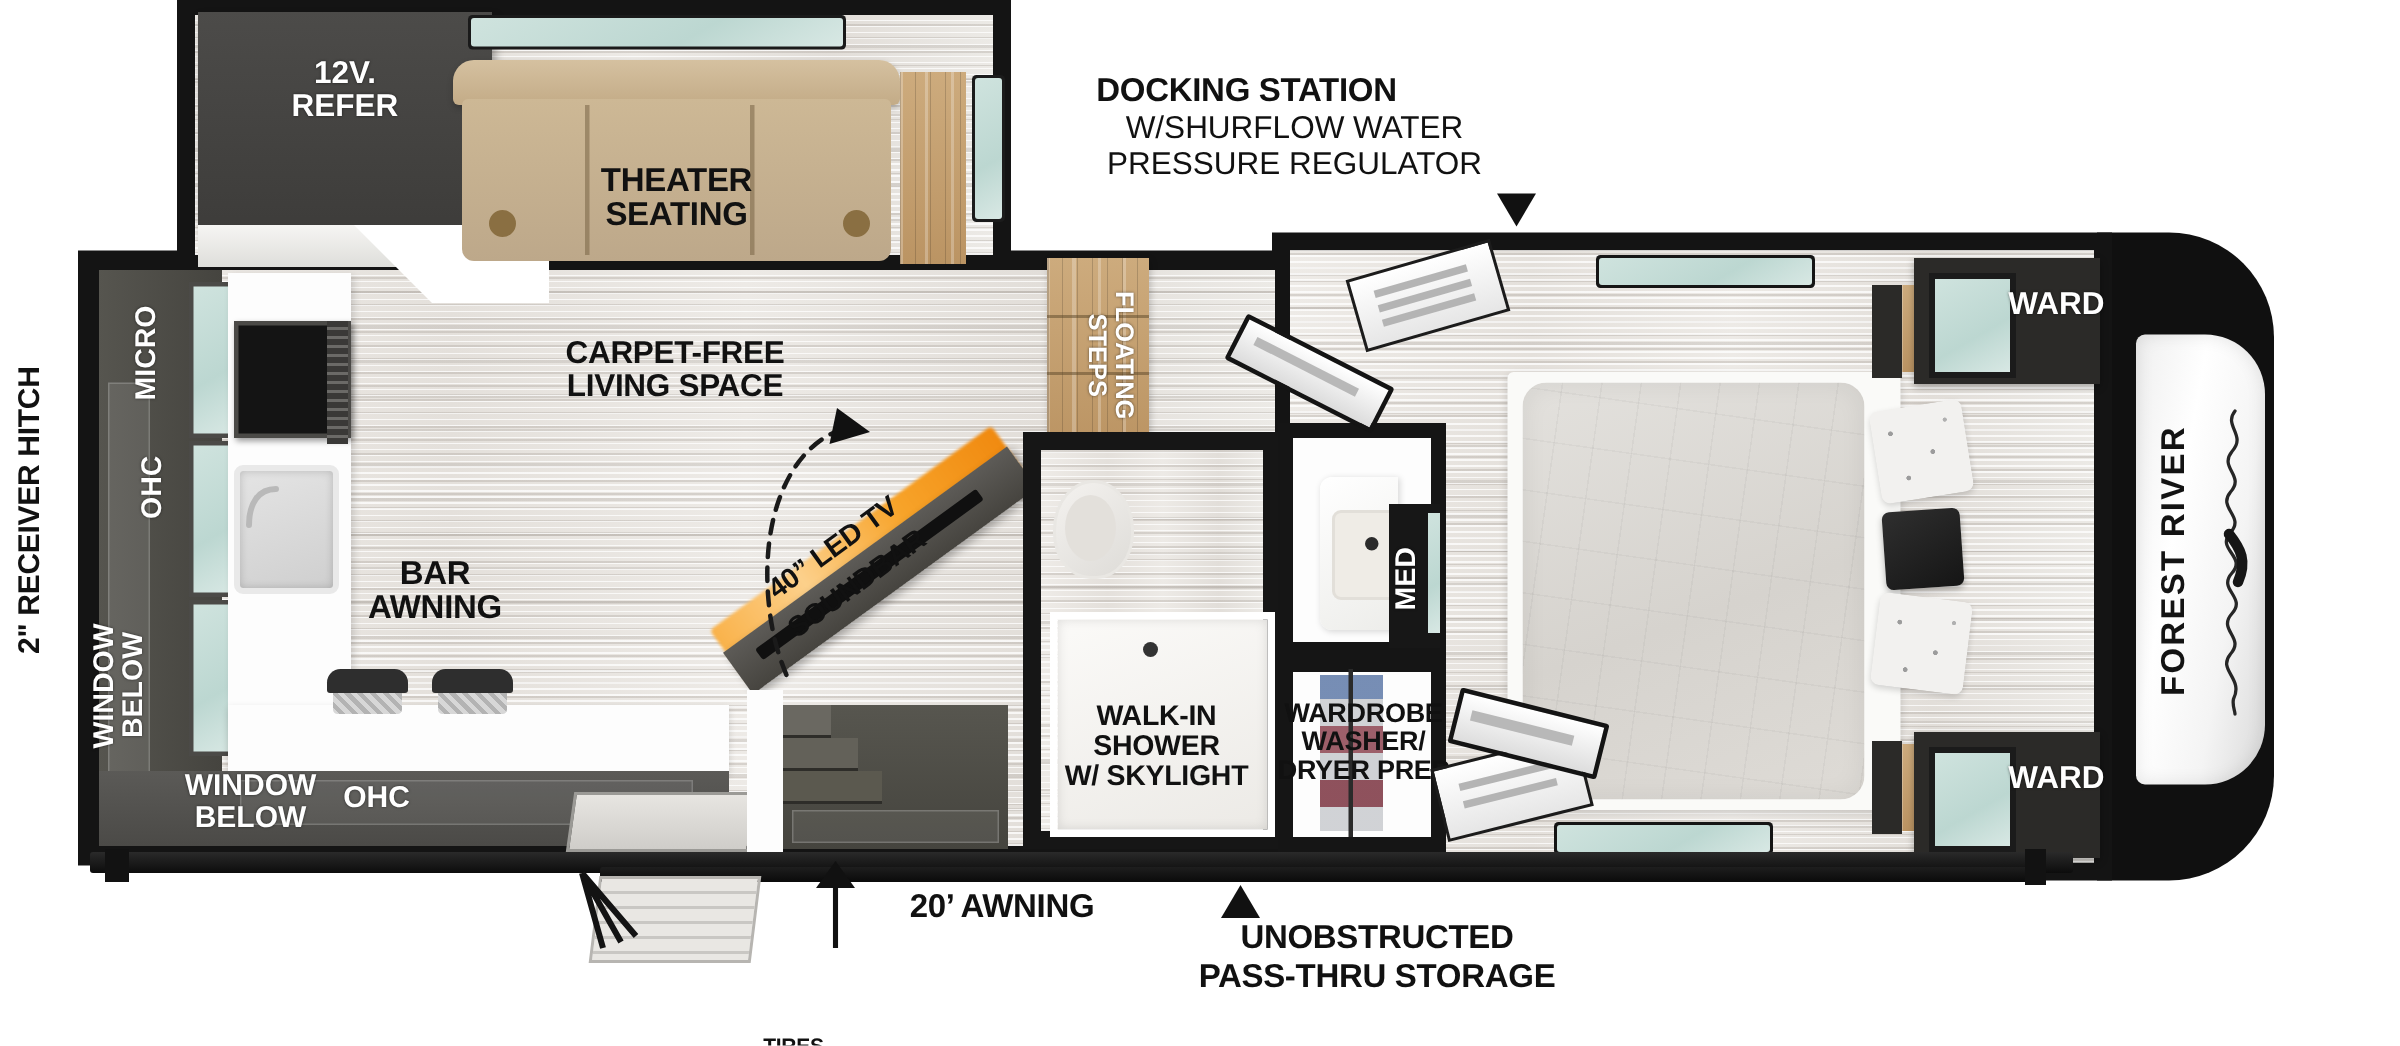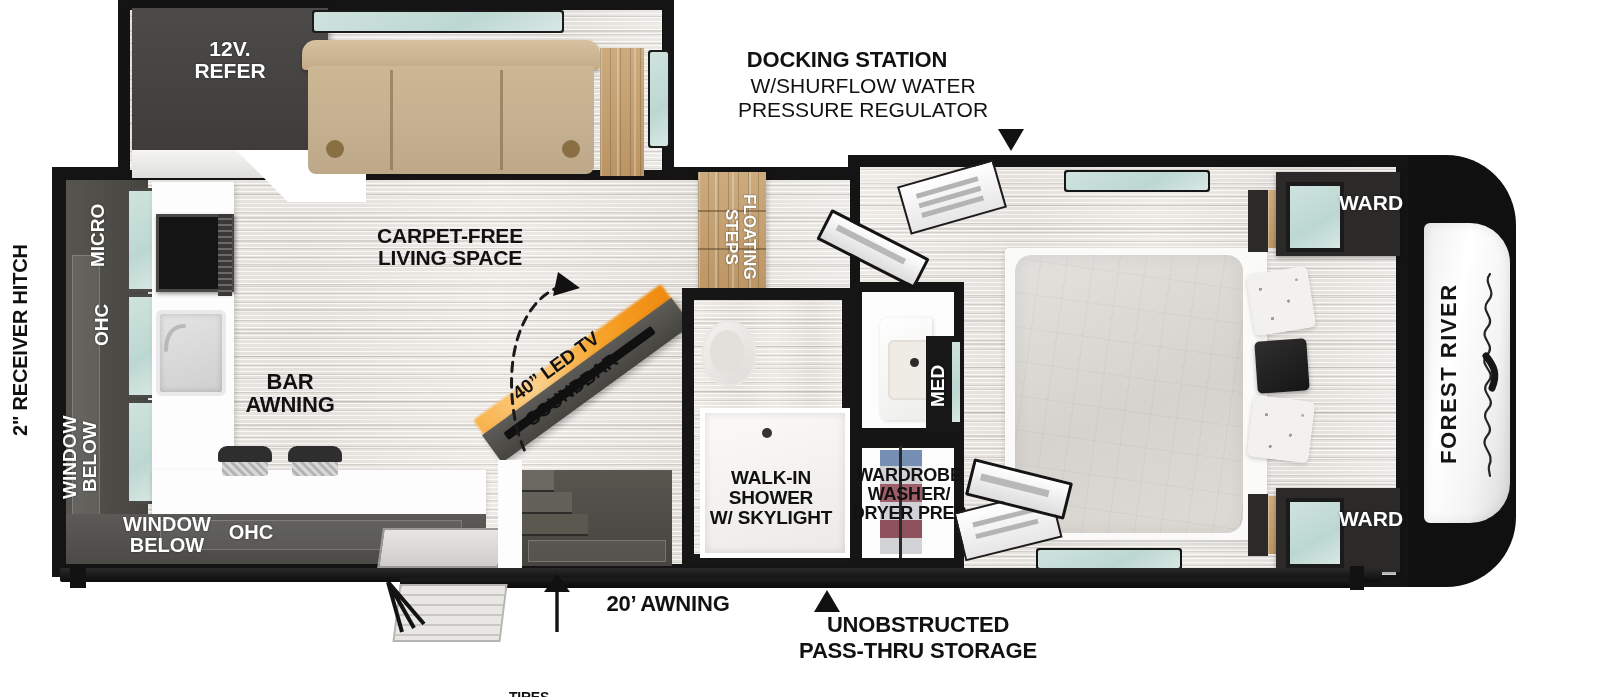--- a/index.html
+++ b/index.html
@@ -91,20 +91,22 @@
               box-shadow:0 2px 4px rgba(0,0,0,.22);"></div>
 
   <div class="abs" style="left:308px;top:66px;width:286px;height:108px;
               background:linear-gradient(180deg,#cdb895,#bda88a);border-radius:4px 4px 8px 8px;"></div>
 
   <div class="abs" style="left:390px;top:70px;width:3px;height:100px;background:rgba(120,100,70,.55);"></div>
   <div class="abs" style="left:500px;top:70px;width:3px;height:100px;background:rgba(120,100,70,.55);"></div>
 
   <div class="abs" style="left:326px;top:140px;width:18px;height:18px;border-radius:50%;background:#8a6f42;"></div>
   <div class="abs" style="left:562px;top:140px;width:18px;height:18px;border-radius:50%;background:#8a6f42;"></div>
+  <div class="lbl" style="left:330px;top:108px;width:242px;font-size:22px;">THEATER
+SEATING</div>
 
   <div class="abs wood" style="left:600px;top:48px;width:44px;height:128px;"></div>
 
   <div class="abs" style="left:648px;top:50px;width:18px;height:94px;background:#1b1b1b;border-radius:3px;padding:2px;">
     <div class="glass" style="width:100%;height:100%;border-radius:2px;"></div>
   </div>
 
   <div class="abs dkcab2" style="left:66px;top:180px;width:82px;height:384px;"></div>
 
   <div class="abs" style="left:72px;top:255px;width:26px;height:282px;background:rgba(255,255,255,.10);border:1px solid rgba(255,255,255,.18);"></div>
@@ -317,21 +319,21 @@
   <div class="abs" style="left:396px;top:584px;width:104px;height:54px;
               background:repeating-linear-gradient(180deg,#e9e7e3 0 8px,#c9c7c3 8px 10px);
               border:2px solid #b7b5b1;transform:skewX(-7deg);"></div>
   <svg class="abs" width="70" height="60" viewBox="0 0 70 60" style="left:384px;top:580px;">
      <path d="M4 2 L40 44 M4 2 L30 48 M4 2 L18 52" stroke="#131313" stroke-width="4" fill="none"></path>
   </svg>
 
   <div class="lbl vert" style="left:10px;top:230px;width:30px;height:220px;font-size:20px;">2" RECEIVER HITCH</div>
 
 
-  <div class="lbl" style="left:702px;top:48px;width:290px;font-size:22px;">DOCKING STATION</div>
+  <div class="lbl" style="left:686px;top:48px;width:290px;font-size:22px;">DOCKING STATION</div>
   <div class="abs" style="left:700px;top:74px;width:326px;font-size:21px;color:#111;text-align:center;
               line-height:1.16;white-space:pre-line;font-weight:400;">W/SHURFLOW WATER
 PRESSURE REGULATOR</div>
   <svg class="abs" width="30" height="26" viewBox="0 0 30 26" style="left:996px;top:127px;">
      <polygon points="2,2 28,2 15,24" fill="#111"></polygon>
   </svg>
 
   <div class="lbl" style="left:588px;top:592px;width:160px;font-size:22px;">20’ AWNING</div>
   <svg class="abs" width="34" height="62" viewBox="0 0 34 62" style="left:540px;top:572px;">
      <line x1="17" y1="60" x2="17" y2="18" stroke="#111" stroke-width="3.4"></line>

